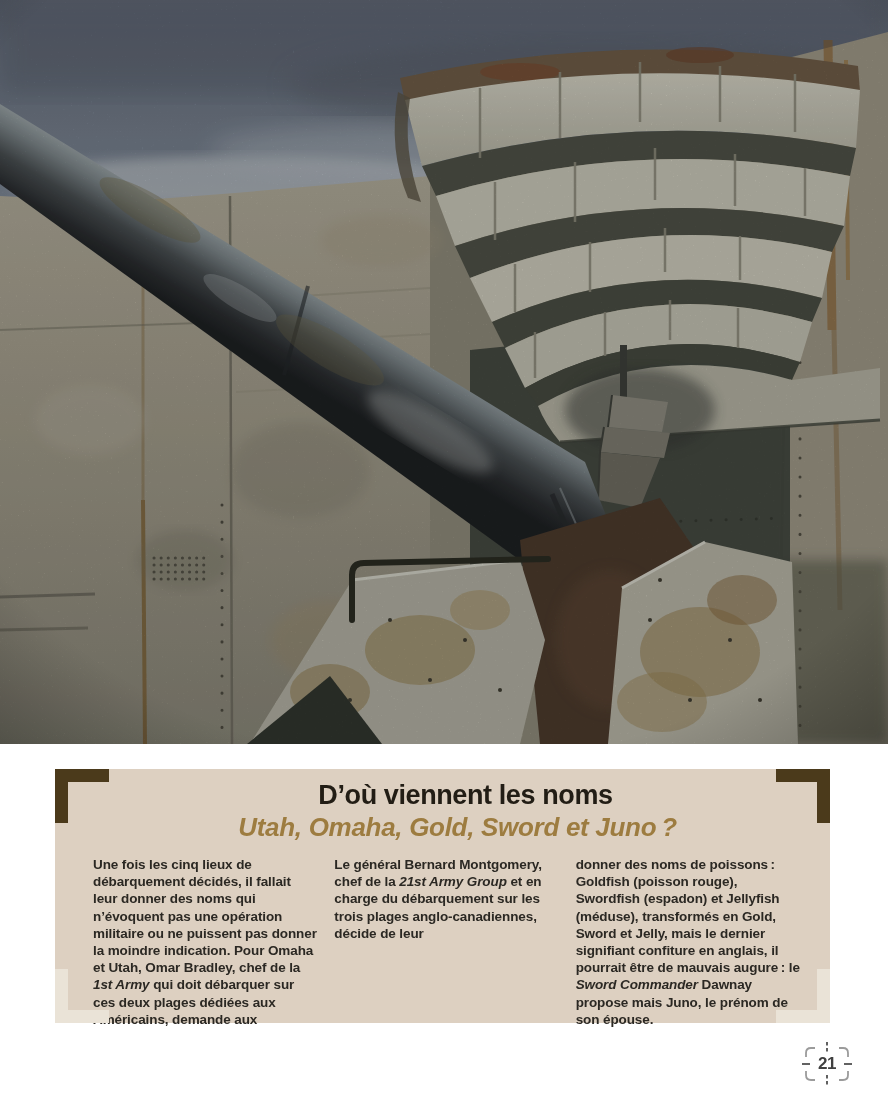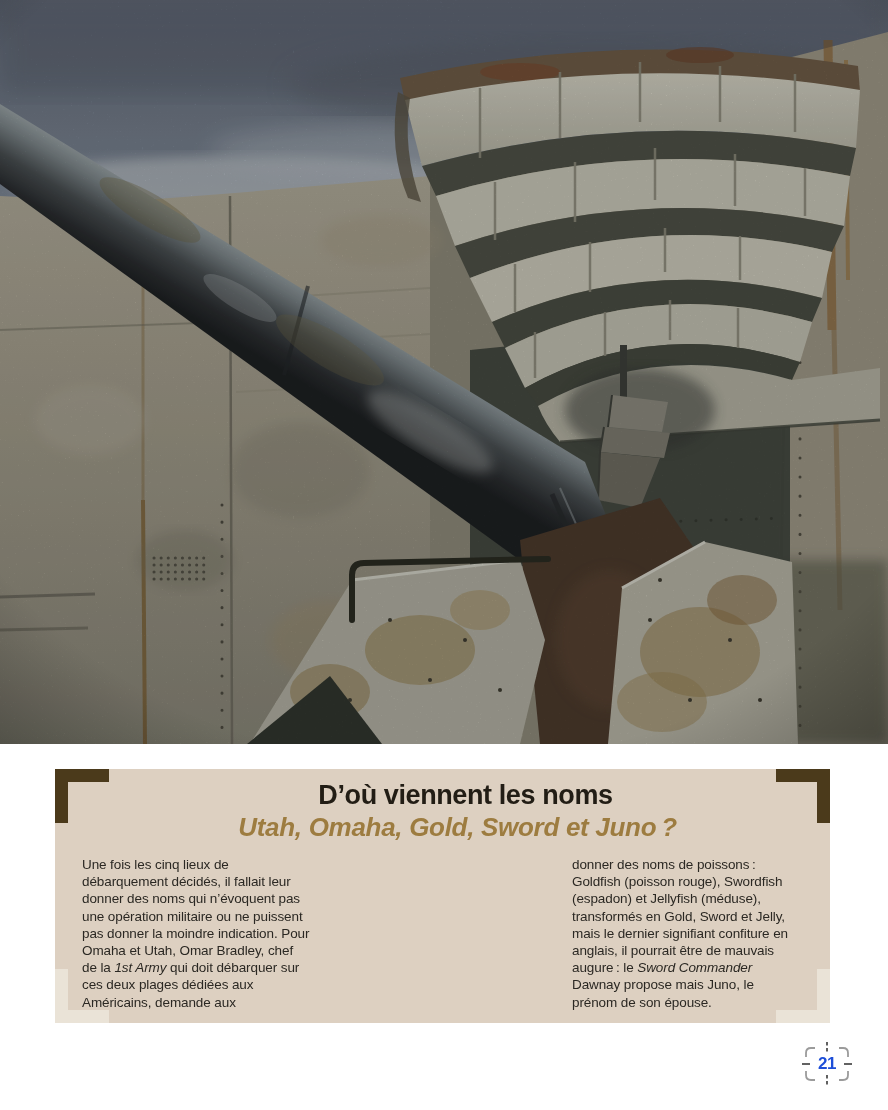--- a/index.html
+++ b/index.html
@@ -14,32 +14,32 @@
   .infobox{position:absolute;left:55px;top:769px;width:775px;height:254px;background:#ddd0c1;}
   .corner{position:absolute;width:54px;height:54px;box-sizing:border-box;}
   .corner.tl{left:0;top:0;border-top:13px solid #4b3a1b;border-left:13px solid #4b3a1b;}
   .corner.tr{right:0;top:0;border-top:13px solid #4b3a1b;border-right:13px solid #4b3a1b;}
   .corner.bl{left:0;bottom:0;border-bottom:13px solid #eae3d7;border-left:13px solid #eae3d7;}
   .corner.br{right:0;bottom:0;border-bottom:13px solid #eae3d7;border-right:13px solid #eae3d7;}
   .ib-title{margin:11px 0 0;text-align:center;font-size:27px;line-height:31px;font-weight:bold;
             color:#221d15;letter-spacing:-0.4px;padding-left:46px;}
   .ib-subtitle{margin:1px 0 0;text-align:center;font-size:26px;line-height:30px;font-weight:bold;
                font-style:italic;color:#9d7c40;letter-spacing:-0.3px;padding-left:30px;}
-  .ib-columns{display:flex;gap:16px;padding:14px 29px 0 27px;}
+  .ib-columns{display:flex;gap:16px;padding:14px 29px 0 38px;font-weight:bold;}
   .ib-col{flex:1;font-size:13.5px;line-height:17.2px;color:#2b2823;letter-spacing:-0.1px;}
   .ib-col p{margin:0;}
   .ib-col p + p{margin-top:17px;}
   .ib-col i{font-style:italic;}
 
   
   .pagenum{position:absolute;left:801px;top:1042px;width:52px;height:44px;}
   .pagenum svg{position:absolute;left:0;top:0;}
   .pagenum .num{position:absolute;left:0;top:0;width:100%;height:100%;display:flex;
                 align-items:center;justify-content:center;font-size:17px;font-weight:bold;
-                color:#1d4ed8;letter-spacing:-0.5px;}
+                color:#404040;letter-spacing:-0.5px;}
 </style>
 </head>
 <body>
 
 <div class="page">
 
   <div class="photo">
     <svg viewBox="0 0 888 744" preserveAspectRatio="none">
       <defs>
         <linearGradient id="sky" x1="0" y1="0" x2="0" y2="1">
@@ -236,20 +236,21 @@
     <div class="corner br"></div>
 
     <h1 class="ib-title">D’où viennent les noms</h1>
     <h2 class="ib-subtitle">Utah, Omaha, Gold, Sword et Juno ?</h2>
 
     <div class="ib-columns">
       <div class="ib-col">
         <p><span>Une fois les cinq lieux de débarquement décidés, il fallait leur donner des noms qui n’évoquent pas une opération militaire ou ne puissent pas donner la moindre indication. Pour Omaha et Utah, Omar Bradley, chef de la </span><i>1st Army</i><span> qui doit débarquer sur ces deux plages dédiées aux Américains, demande aux</span></p>
       </div>
       <div class="ib-col">
+        <p><span>Le général Bernard Montgomery, chef de la </span><i>21st Army Group</i><span> et en charge du débarquement sur les trois plages anglo-canadiennes, décide de leur</span></p>
       </div>
       <div class="ib-col">
         <p><span>donner des noms de poissons : Goldfish (poisson rouge), Swordfish (espadon) et Jellyfish (méduse), transformés en Gold, Sword et Jelly, mais le dernier signifiant confiture en anglais, il pourrait être de mauvais augure : le </span><i>Sword Commander</i><span> Dawnay propose mais Juno, le prénom de son épouse.</span></p>
       </div>
     </div>
   </section>
 
   <div class="pagenum">
     <svg width="52" height="44" viewBox="0 0 52 44">
       <g fill="none" stroke="#9b9b9b" stroke-width="1.8">

